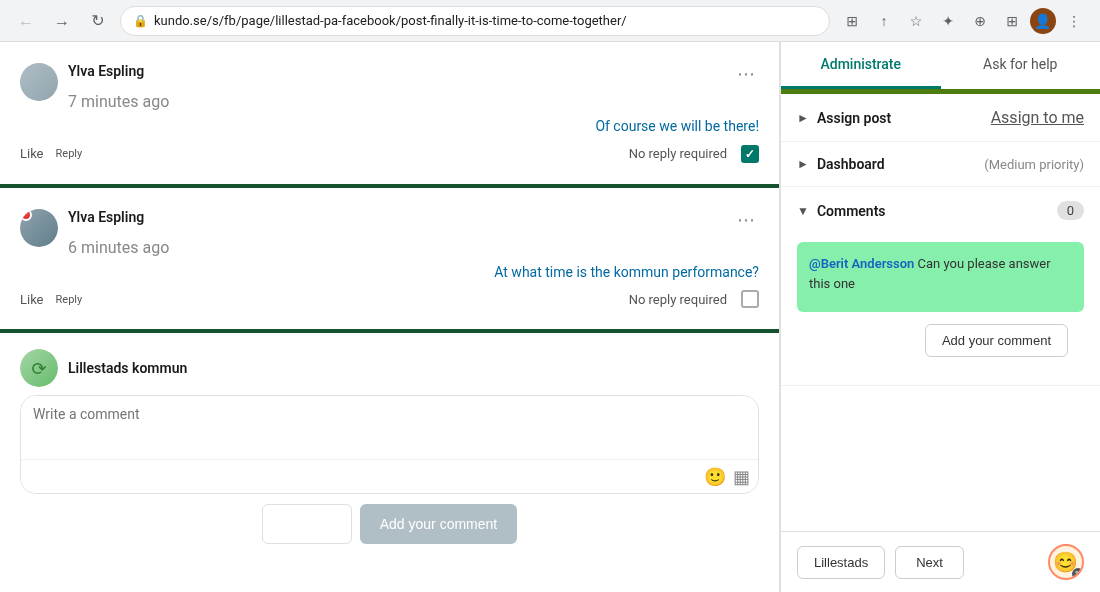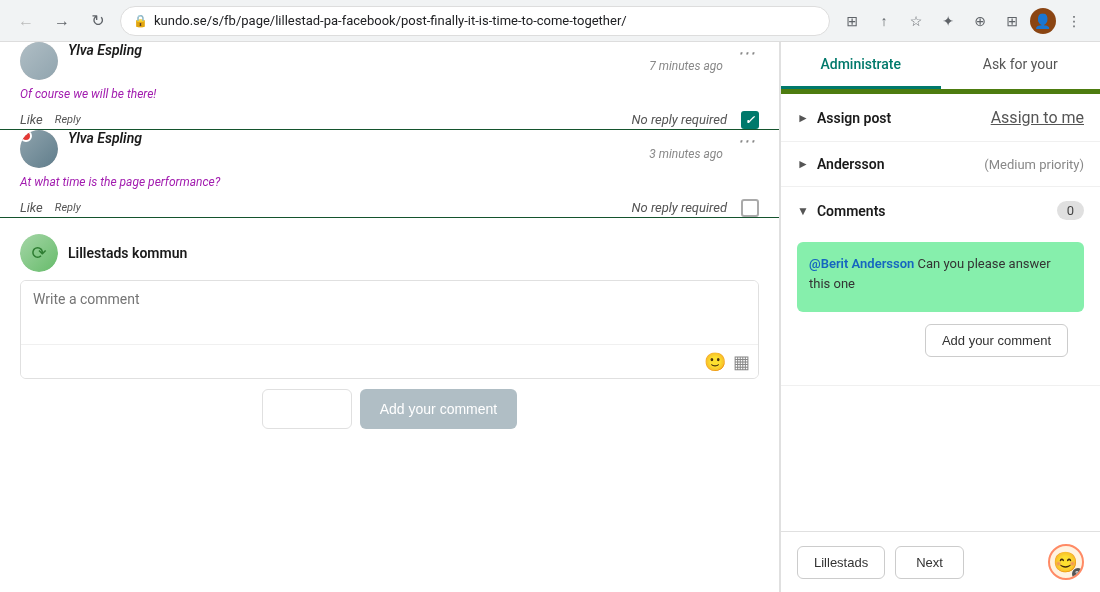--- a/index.html
+++ b/index.html
@@ -77,23 +77,22 @@
     .left-panel {
       flex: 1;
       background: white;
       overflow-y: auto;
       border-right: 1px solid #e0e0e0;
       padding: 0;
     }
 
     
     .comment-item {
-      padding: 0 20px;
-      border-bottom: 1px solid #14532d;
-      font-style: italic;
+      padding: 21px 20px;
+      border-bottom: 4px solid #14532d;
     }
     .comment-header {
       display: flex;
       align-items: flex-start;
       gap: 10px;
     }
     .avatar {
       width: 38px; height: 38px;
       border-radius: 50%;
       background: #ccc;
@@ -118,35 +117,35 @@
     .comment-meta {
       flex: 1;
     }
     .comment-author {
       font-weight: 600;
       color: #1a1a1a;
       font-size: 14px;
     }
     .comment-time {
       color: #888;
-      font-size: 12px;
-      margin-top: 1px;
-      text-align: right;
+      font-size: 16px;
+      margin-top: 13px;
     }
     .comment-more {
       color: #888;
       cursor: pointer;
       font-size: 18px;
       padding: 0 4px;
     }
     .comment-text {
       margin-top: 6px;
-      color: #a21caf;
-      font-size: 12px;
+      color: #0369a1;
+      font-size: 14px;
       line-height: 1.4;
+      text-align: right;
     }
     .comment-actions {
       display: flex;
       align-items: center;
       margin-top: 8px;
       gap: 0;
     }
     .action-like {
       color: #555;
       font-size: 13px;
@@ -215,21 +214,21 @@
     .reply-kundo-icon {
       font-size: 18px; color: #2e7d32;
     }
     .reply-name {
       font-weight: 600;
       color: #1a1a1a;
       font-size: 14px;
     }
     .reply-textarea-wrapper {
       border: 1px solid #e0e0e0;
-      border-radius: 6px;
+      border-radius: 16px;
       overflow: hidden;
     }
     .reply-textarea {
       width: 100%;
       min-height: 60px;
       border: none;
       outline: none;
       padding: 10px 12px;
       font-size: 14px;
       color: #999;
@@ -515,25 +514,25 @@
     </div>
 
     <div class="comment-item">
       <div class="comment-header">
         <div class="avatar">
           <div class="avatar-img" style="background: linear-gradient(135deg, #90a4ae 0%, #607d8b 100%);"></div>
           <div class="avatar-notification"></div>
         </div>
         <div class="comment-meta">
           <div class="comment-author">Ylva Espling</div>
-          <div class="comment-time">3 minutes ago</div>
+          <div class="comment-time">6 minutes ago</div>
         </div>
         <span class="comment-more">⋯</span>
       </div>
-      <div class="comment-text">At what time is the page performance?</div>
+      <div class="comment-text">At what time is the kommun performance?</div>
       <div class="comment-actions">
         <span class="action-like">Like</span>
         <span class="action-reply">Reply</span>
         <span class="no-reply-label">No reply required</span>
         <div class="checkbox-unchecked"></div>
       </div>
     </div>
 
     <div class="reply-box">
       <div class="reply-header">
@@ -556,35 +555,35 @@
         <button class="btn-add-comment">Add your comment</button>
       </div>
     </div>
 
   </div>
 
   <div class="right-panel">
 
     <div class="right-tabs">
       <div class="right-tab active">Administrate</div>
-      <div class="right-tab">Ask for your</div>
+      <div class="right-tab">Ask for help</div>
     </div>
 
     <div class="right-content">
 
 
       <div class="collapsible-row">
         <span class="chevron">►</span>
         <span class="row-title">Assign post</span>
         <span class="row-action">Assign to me</span>
       </div>
 
       <div class="collapsible-row">
         <span class="chevron">►</span>
-        <span class="row-title">Andersson</span>
+        <span class="row-title">Dashboard</span>
         <span class="row-sub">(Medium priority)</span>
       </div>
 
       <div class="comments-section">
         <div class="comments-header">
           <span class="chevron-down">▼</span>
           <span class="comments-title">Comments</span>
           <span class="comments-count">0</span>
         </div>
         <div class="comment-mention-box">

